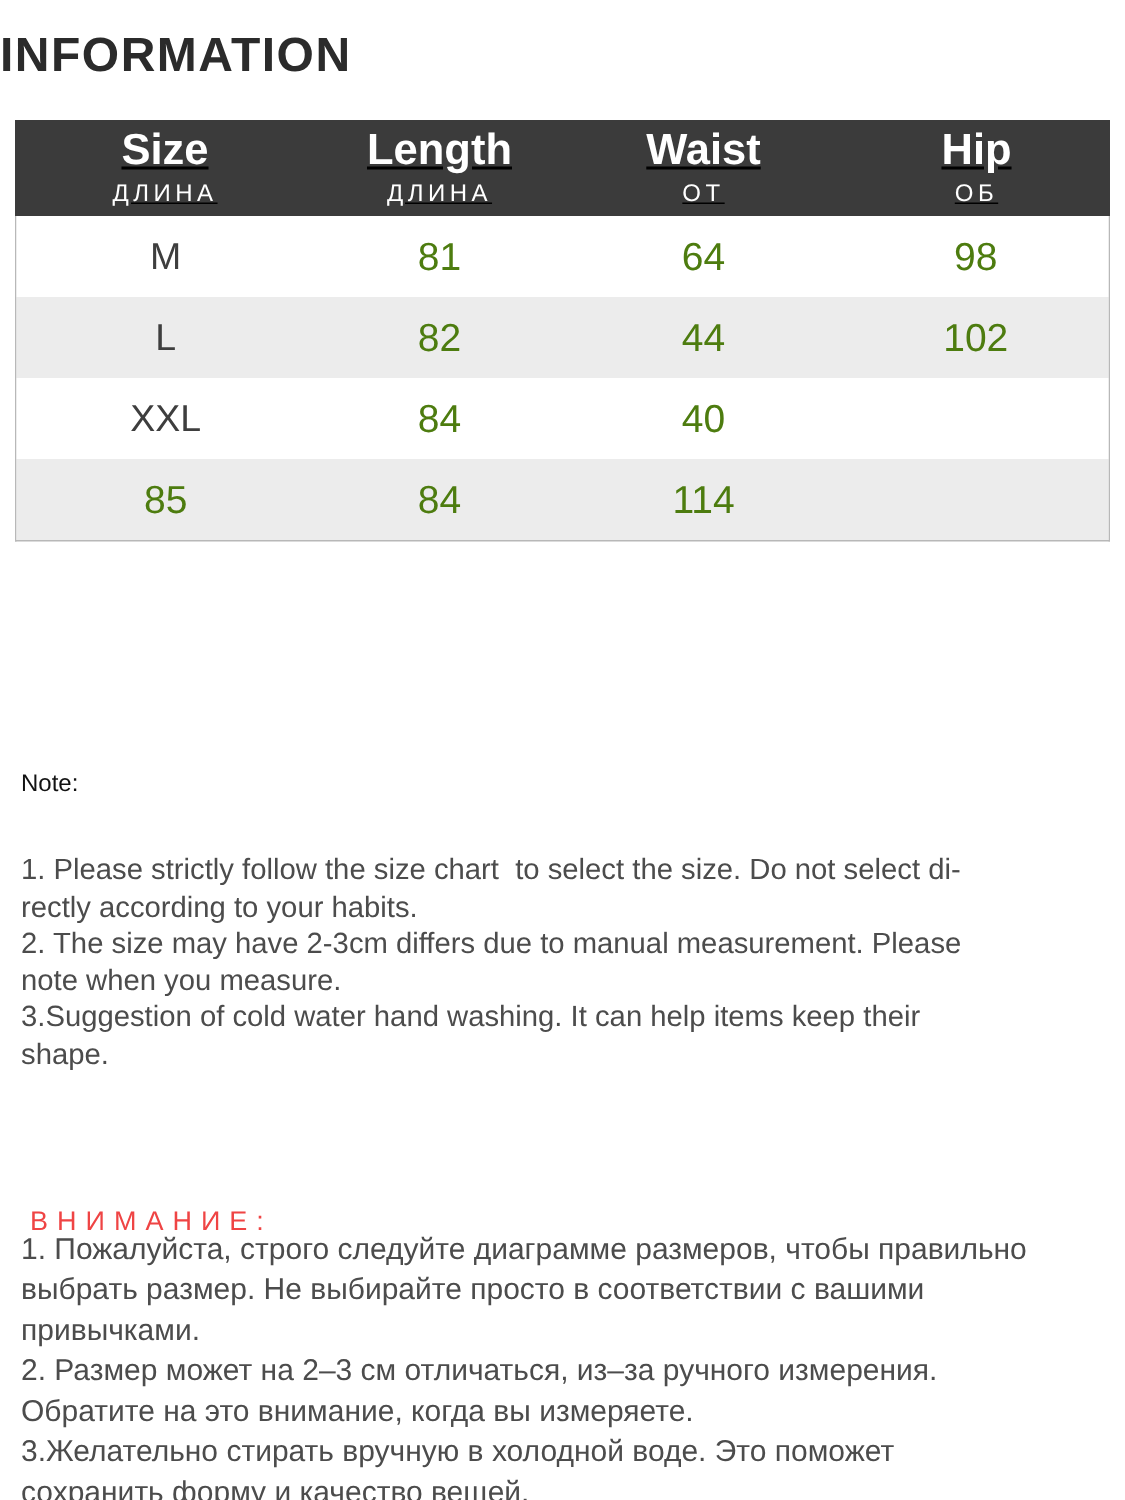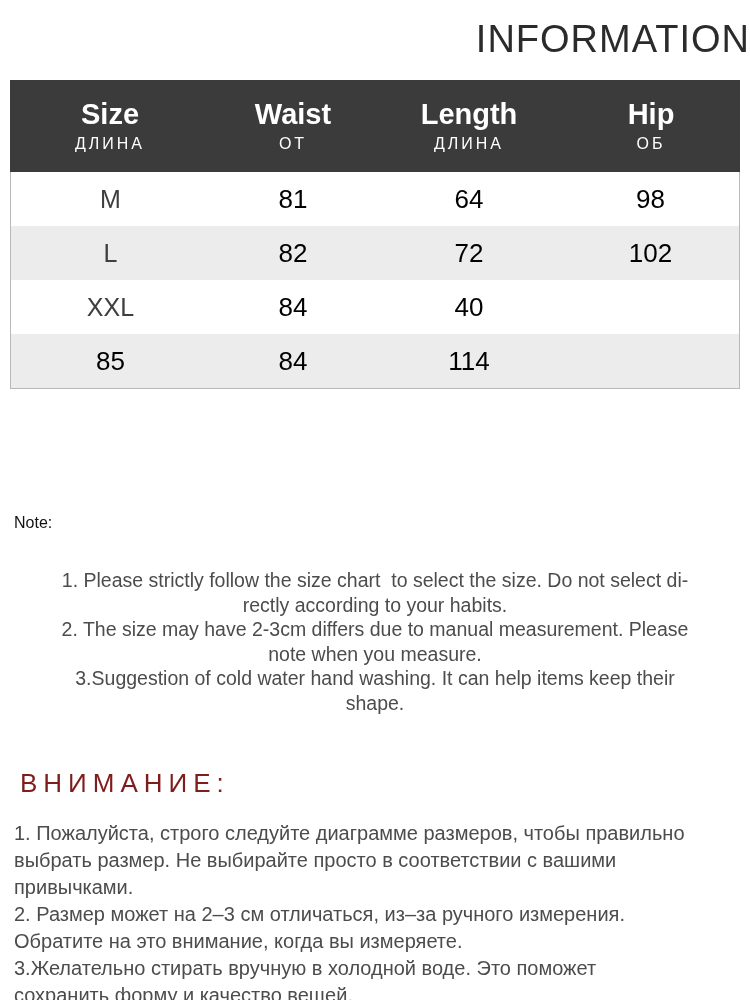--- a/index.html
+++ b/index.html
@@ -16,40 +16,41 @@
     overflow: hidden;
   }
 
   
   .title {
     position: absolute;
     top: 18px;
     left: 0;
     right: 0;
     margin: 0;
-    text-align: right;
-    font-size: 38px;
-    font-weight: normal;
+    text-align: left;
+    font-size: 32px;
+    font-weight: bold;
     letter-spacing: 1px;
     color: #2b2b2b;
   }
 
   
   .size-table {
     position: absolute;
     top: 80px;
     left: 10px;
     width: 730px;
   }
   .thead {
     display: grid;
     grid-template-columns: 200px 166px 186px 178px;
     background: var(--header-bg, #3b3b3b);
-    height: 92px;
+    height: 64px;
     align-items: center;
+    text-decoration: underline;
   }
   .th {
     display: flex;
     flex-direction: column;
     align-items: center;
     justify-content: center;
     gap: 7px;
   }
   .th-en {
     color: var(--header-text, #ffffff);
@@ -74,21 +75,21 @@
     align-items: center;
     background: #ffffff;
   }
   .tr:nth-child(2), .tr:nth-child(4) {
     background: var(--zebra-row, #ececec);
   }
   .td {
     text-align: center;
     font-size: 26px;
     font-weight: 300;
-    color: #000000;
+    color: #4d7c0f;
   }
   .td.size-cell {
     font-size: 25px;
     color: #3e3e3e;
   }
 
   
   .note-heading {
     position: absolute;
     top: 514px;
@@ -101,33 +102,32 @@
   .note-body {
     position: absolute;
     top: 568px;
     left: 14px;
     width: 722px;
     margin: 0;
     font-size: 19.5px;
     line-height: 24.5px;
     color: var(--body-text, #4c4c4c);
     white-space: pre-wrap;
-    text-align: center;
   }
 
   
   .attention-heading {
     position: absolute;
-    top: 768px;
+    top: 804px;
     left: 20px;
     margin: 0;
-    font-size: 26px;
+    font-size: 18px;
     font-weight: 500;
     letter-spacing: 6px;
-    color: #7f1d1d;
+    color: #ef4444;
   }
   .attention-body {
     position: absolute;
     top: 820px;
     left: 14px;
     width: 726px;
     margin: 0;
     font-size: 20px;
     line-height: 27px;
     color: var(--body-text, #4c4c4c);
@@ -141,44 +141,44 @@
 
   <h1 class="title">INFORMATION</h1>
 
   <div class="size-table">
     <div class="thead">
       <div class="th">
         <div class="th-en">Size</div>
         <div class="th-ru">ДЛИНА</div>
       </div>
       <div class="th">
+        <div class="th-en">Length</div>
+        <div class="th-ru">ДЛИНА</div>
+      </div>
+      <div class="th">
         <div class="th-en">Waist</div>
         <div class="th-ru">ОТ</div>
-      </div>
-      <div class="th">
-        <div class="th-en">Length</div>
-        <div class="th-ru">ДЛИНА</div>
       </div>
       <div class="th">
         <div class="th-en">Hip</div>
         <div class="th-ru">ОБ</div>
       </div>
     </div>
 
     <div class="tbody">
       <div class="tr">
         <div class="td size-cell">M</div>
         <div class="td">81</div>
         <div class="td">64</div>
         <div class="td">98</div>
       </div>
       <div class="tr">
         <div class="td size-cell">L</div>
         <div class="td">82</div>
-        <div class="td">72</div>
+        <div class="td">44</div>
         <div class="td">102</div>
       </div>
       <div class="tr">
         <div class="td size-cell">XXL</div>
         <div class="td">84</div>
         <div class="td">40</div>
       </div>
       <div class="tr">
         <div class="td">85</div>
         <div class="td">84</div>

